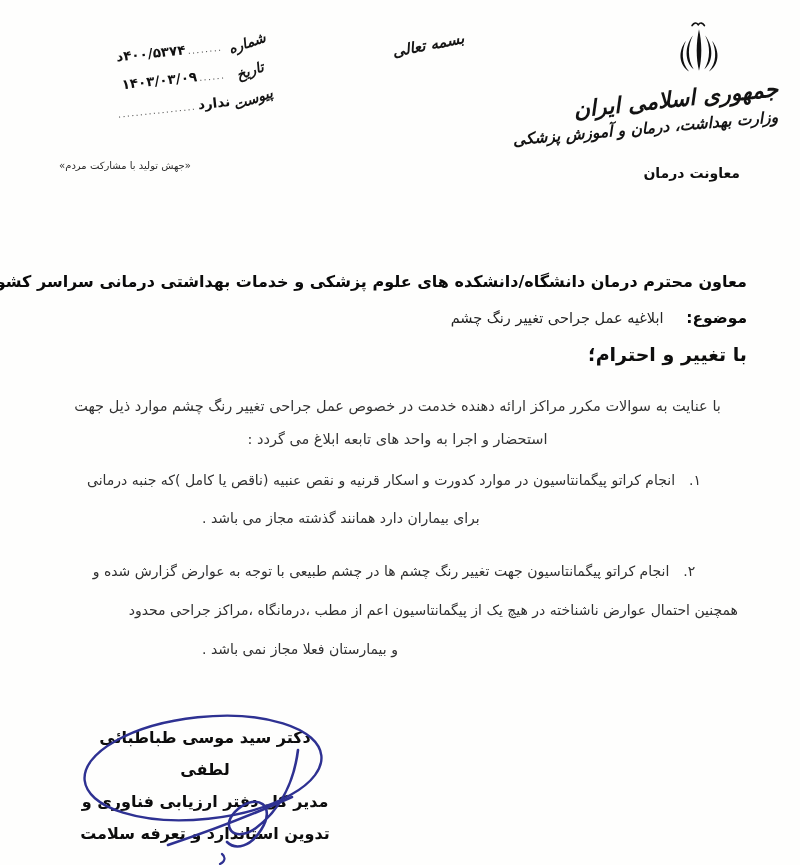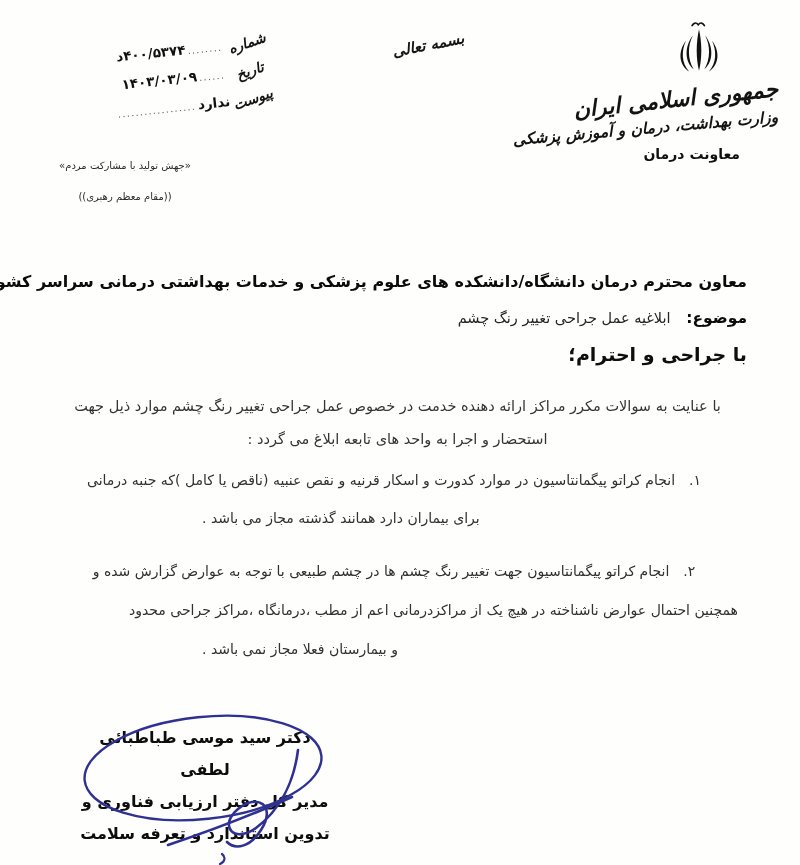--- a/index.html
+++ b/index.html
@@ -25,29 +25,29 @@
   #besmele{position:absolute;left:392px;top:36px;font-size:15px;font-weight:600;
     font-style:italic;color:#161616;transform:rotate(-11deg);}
 
   
   #emblem{position:absolute;left:676px;top:20px;width:46px;height:54px;}
   #brand{position:absolute;left:533px;top:76px;width:245px;direction:rtl;text-align:right;}
   .brand-republic{font-size:22px;font-weight:700;font-style:italic;color:#131313;
     transform:rotate(-6deg);transform-origin:right center;white-space:nowrap;}
   .brand-ministry{font-size:15.5px;font-weight:700;font-style:italic;color:#131313;
     transform:rotate(-5deg);transform-origin:right center;margin-top:7px;white-space:nowrap;}
-  #deputy{position:absolute;left:558px;top:146px;width:182px;text-align:right;
+  #deputy{position:absolute;left:558px;top:165px;width:182px;text-align:right;
     font-weight:700;font-size:14px;color:#101010;}
 
   
   #recipient{position:absolute;right:53px;top:272px;width:700px;text-align:right;
     font-weight:700;font-size:16px;color:#0b0b0b;white-space:nowrap;}
   #subject{position:absolute;right:53px;top:309px;font-size:14.5px;color:#242424;white-space:nowrap;}
   .subject-label{font-weight:700;font-size:15.5px;color:#0b0b0b;}
-  .subject-value{margin-right:11px;}
+  .subject-value{margin-right:18px;}
   #salutation{position:absolute;right:53px;top:343px;font-weight:700;font-size:19px;color:#0e0e0e;}
   #intro{position:absolute;right:55px;top:390px;width:695px;text-align:center;
     font-size:14.5px;color:#333;line-height:33px;}
   .item{position:absolute;right:62px;width:688px;font-size:14px;color:#303030;}
   #item1{top:461px;line-height:38px;}
   #item2{top:552px;line-height:39px;}
   .item-line1{text-align:center;white-space:nowrap;}
   .item-num{display:inline-block;margin-left:14px;}
   .item-line-center{text-align:left;padding-left:152px;}
   .item-line-right{text-align:right;}
@@ -75,21 +75,20 @@
     </div>
     <div class="meta-row">
       <span class="meta-label">پیوست</span>
       <span class="meta-value rtl">ندارد</span>
       <span class="meta-dots">..................</span>
     </div>
   </div>
 
   <div id="slogan" class="rtl">
     <div>«جهش تولید با مشارکت مردم»</div>
-    <div>((مقام معظم رهبری))</div>
   </div>
 
   <div id="besmele" class="rtl">بسمه تعالی</div>
 
   <svg id="emblem" viewBox="0 0 60 70" aria-hidden="true">
     <path d="M21,7 Q25,1 29,6 Q33,1 37,7" fill="none" stroke="#111" stroke-width="2.2" stroke-linecap="round"></path>
     <path d="M30,12 C26,30 26,50 30,66 C34,50 34,30 30,12 Z" fill="#111"></path>
     <path d="M22,20 C11,34 11,54 23,64 C15,51 15,33 22,20 Z" fill="#111"></path>
     <path d="M38,20 C49,34 49,54 37,64 C45,51 45,33 38,20 Z" fill="#111"></path>
     <path d="M13,27 C2,41 4,59 17,67 C7,56 7,40 13,27 Z" fill="#111"></path>
@@ -102,39 +101,39 @@
   </div>
   <div id="deputy" class="rtl">معاونت درمان</div>
 
   <div id="recipient" class="rtl">معاون محترم درمان دانشگاه/دانشکده های علوم پزشکی و خدمات بهداشتی درمانی سراسر کشور</div>
 
   <div id="subject" class="rtl">
     <span class="subject-label">موضوع:</span>
     <span class="subject-value">ابلاغیه عمل جراحی تغییر رنگ چشم</span>
   </div>
 
-  <div id="salutation" class="rtl">با جراحی و احترام؛</div>
+  <div id="salutation" class="rtl">با تغییر و احترام؛</div>
 
   <div id="intro" class="rtl">
     <div>با عنایت به سوالات مکرر مراکز ارائه دهنده خدمت در خصوص عمل جراحی تغییر رنگ چشم موارد ذیل جهت</div>
     <div>استحضار و اجرا به واحد های تابعه ابلاغ می گردد :</div>
   </div>
 
   <div id="item1" class="item rtl">
     <div class="item-line1">
       <span class="item-num">۱.</span><span>انجام کراتو پیگمانتاسیون در موارد کدورت و اسکار قرنیه و نقص عنبیه (ناقص یا کامل )که جنبه درمانی</span>
     </div>
     <div class="item-line-center">برای بیماران دارد همانند گذشته مجاز می باشد .</div>
   </div>
 
   <div id="item2" class="item rtl">
     <div class="item-line1">
       <span class="item-num">۲.</span><span>انجام کراتو پیگمانتاسیون جهت تغییر رنگ چشم ها در چشم طبیعی با توجه به عوارض گزارش شده و</span>
     </div>
-    <div class="item-line-right">همچنین احتمال عوارض ناشناخته در هیچ یک از مراکزدرمانی اعم از مطب ،درمانگاه ،مراکز جراحی محدود</div>
+    <div class="item-line-right">همچنین احتمال عوارض ناشناخته در هیچ یک از پیگمانتاسیون اعم از مطب ،درمانگاه ،مراکز جراحی محدود</div>
     <div class="item-line-center">و بیمارستان فعلا مجاز نمی باشد .</div>
   </div>
 
   <div id="sig-text">
     <div>دکتر سید موسی طباطبائی لطفی</div>
     <div>مدیر کل دفتر ارزیابی فناوری و</div>
     <div>تدوین استاندارد و تعرفه سلامت</div>
   </div>
 
   <svg id="sig-ink" width="340" height="167" viewBox="0 0 340 167" aria-hidden="true">

